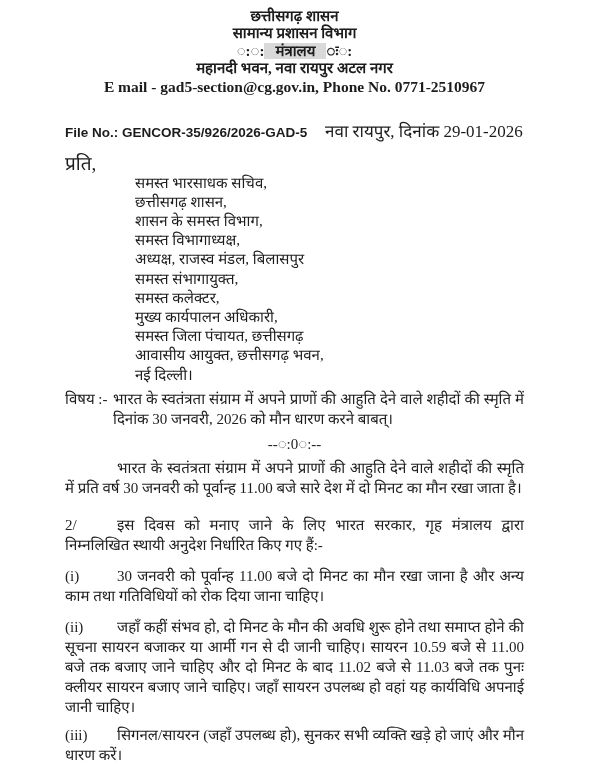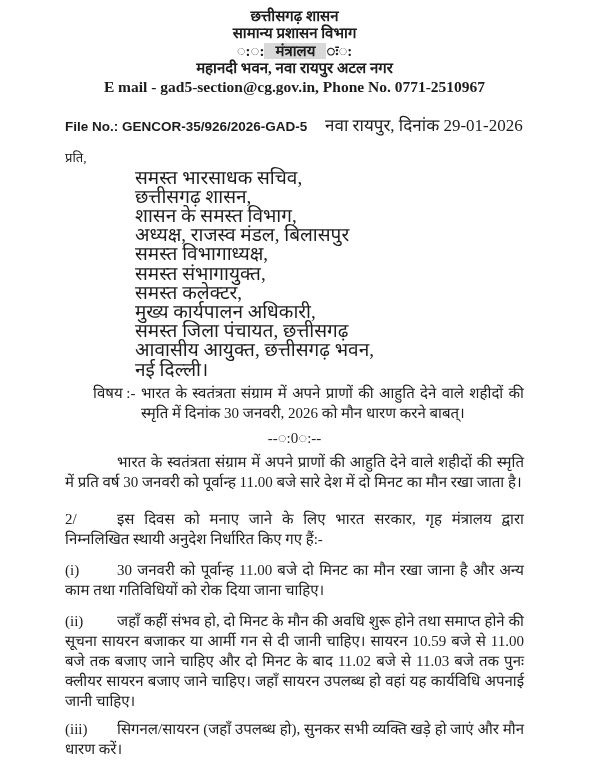--- a/index.html
+++ b/index.html
@@ -29,56 +29,56 @@
     padding: 0 11px;
   }
   .letterhead .email-line {
     font-size: 15.5px;
     line-height: 18px;
     font-weight: bold;
     font-family: "Liberation Serif", "DejaVu Serif", serif;
   }
   
   .file-line {
-    margin-top: 20px;
+    margin-top: 26px;
     position: relative;
     height: 20px;
     font-size: 15px;
     line-height: 20px;
   }
   .file-no {
     font-family: "Liberation Sans", "DejaVu Sans", sans-serif;
     font-weight: bold;
     font-size: 13.5px;
   }
   .place-date {
     position: absolute;
     left: 260px;
     top: 0;
     font-size: 17px;
   }
   
   .salutation {
     margin-top: 12px;
-    font-size: 13px;
+    font-size: 19px;
     line-height: 20px;
   }
   .addressee-list { margin-left: 70px; }
   .addressee-list .addr {
-    font-size: 19px;
+    font-size: 15px;
     line-height: 19.2px;
   }
   
   .subject {
     margin-top: 4px;
     display: flex;
     font-size: 15px;
     line-height: 20px;
   }
-  .subject .subject-label { width: 48px; flex: 0 0 48px; margin-left: 28px; }
+  .subject .subject-label { width: 48px; flex: 0 0 48px; }
   .subject .subject-text { flex: 1; text-align: justify; }
   
   .separator {
     margin-top: 5px;
     text-align: center;
     font-size: 15px;
     line-height: 20px;
   }
   
   .para {
@@ -109,22 +109,22 @@
   <div class="file-line">
     <span class="file-no">File No.: GENCOR-35/926/2026-GAD-5</span>
     <span class="place-date">नवा रायपुर, दिनांक  29-01-2026</span>
   </div>
 
   <div class="salutation">प्रति,</div>
   <div class="addressee-list">
     <div class="addr">समस्त भारसाधक सचिव,</div>
     <div class="addr">छत्तीसगढ़ शासन,</div>
     <div class="addr">शासन के समस्त विभाग,</div>
+    <div class="addr">समस्त विभागाध्यक्ष,</div>
     <div class="addr">अध्यक्ष, राजस्व मंडल, बिलासपुर</div>
-    <div class="addr">समस्त विभागाध्यक्ष,</div>
     <div class="addr">समस्त संभागायुक्त,</div>
     <div class="addr">समस्त कलेक्टर,</div>
     <div class="addr">मुख्य कार्यपालन अधिकारी,</div>
     <div class="addr">समस्त जिला पंचायत, छत्तीसगढ़</div>
     <div class="addr">आवासीय आयुक्त, छत्तीसगढ़ भवन,</div>
     <div class="addr">नई दिल्ली।</div>
   </div>
 
   <div class="subject">
     <span class="subject-label">विषय :-</span>

